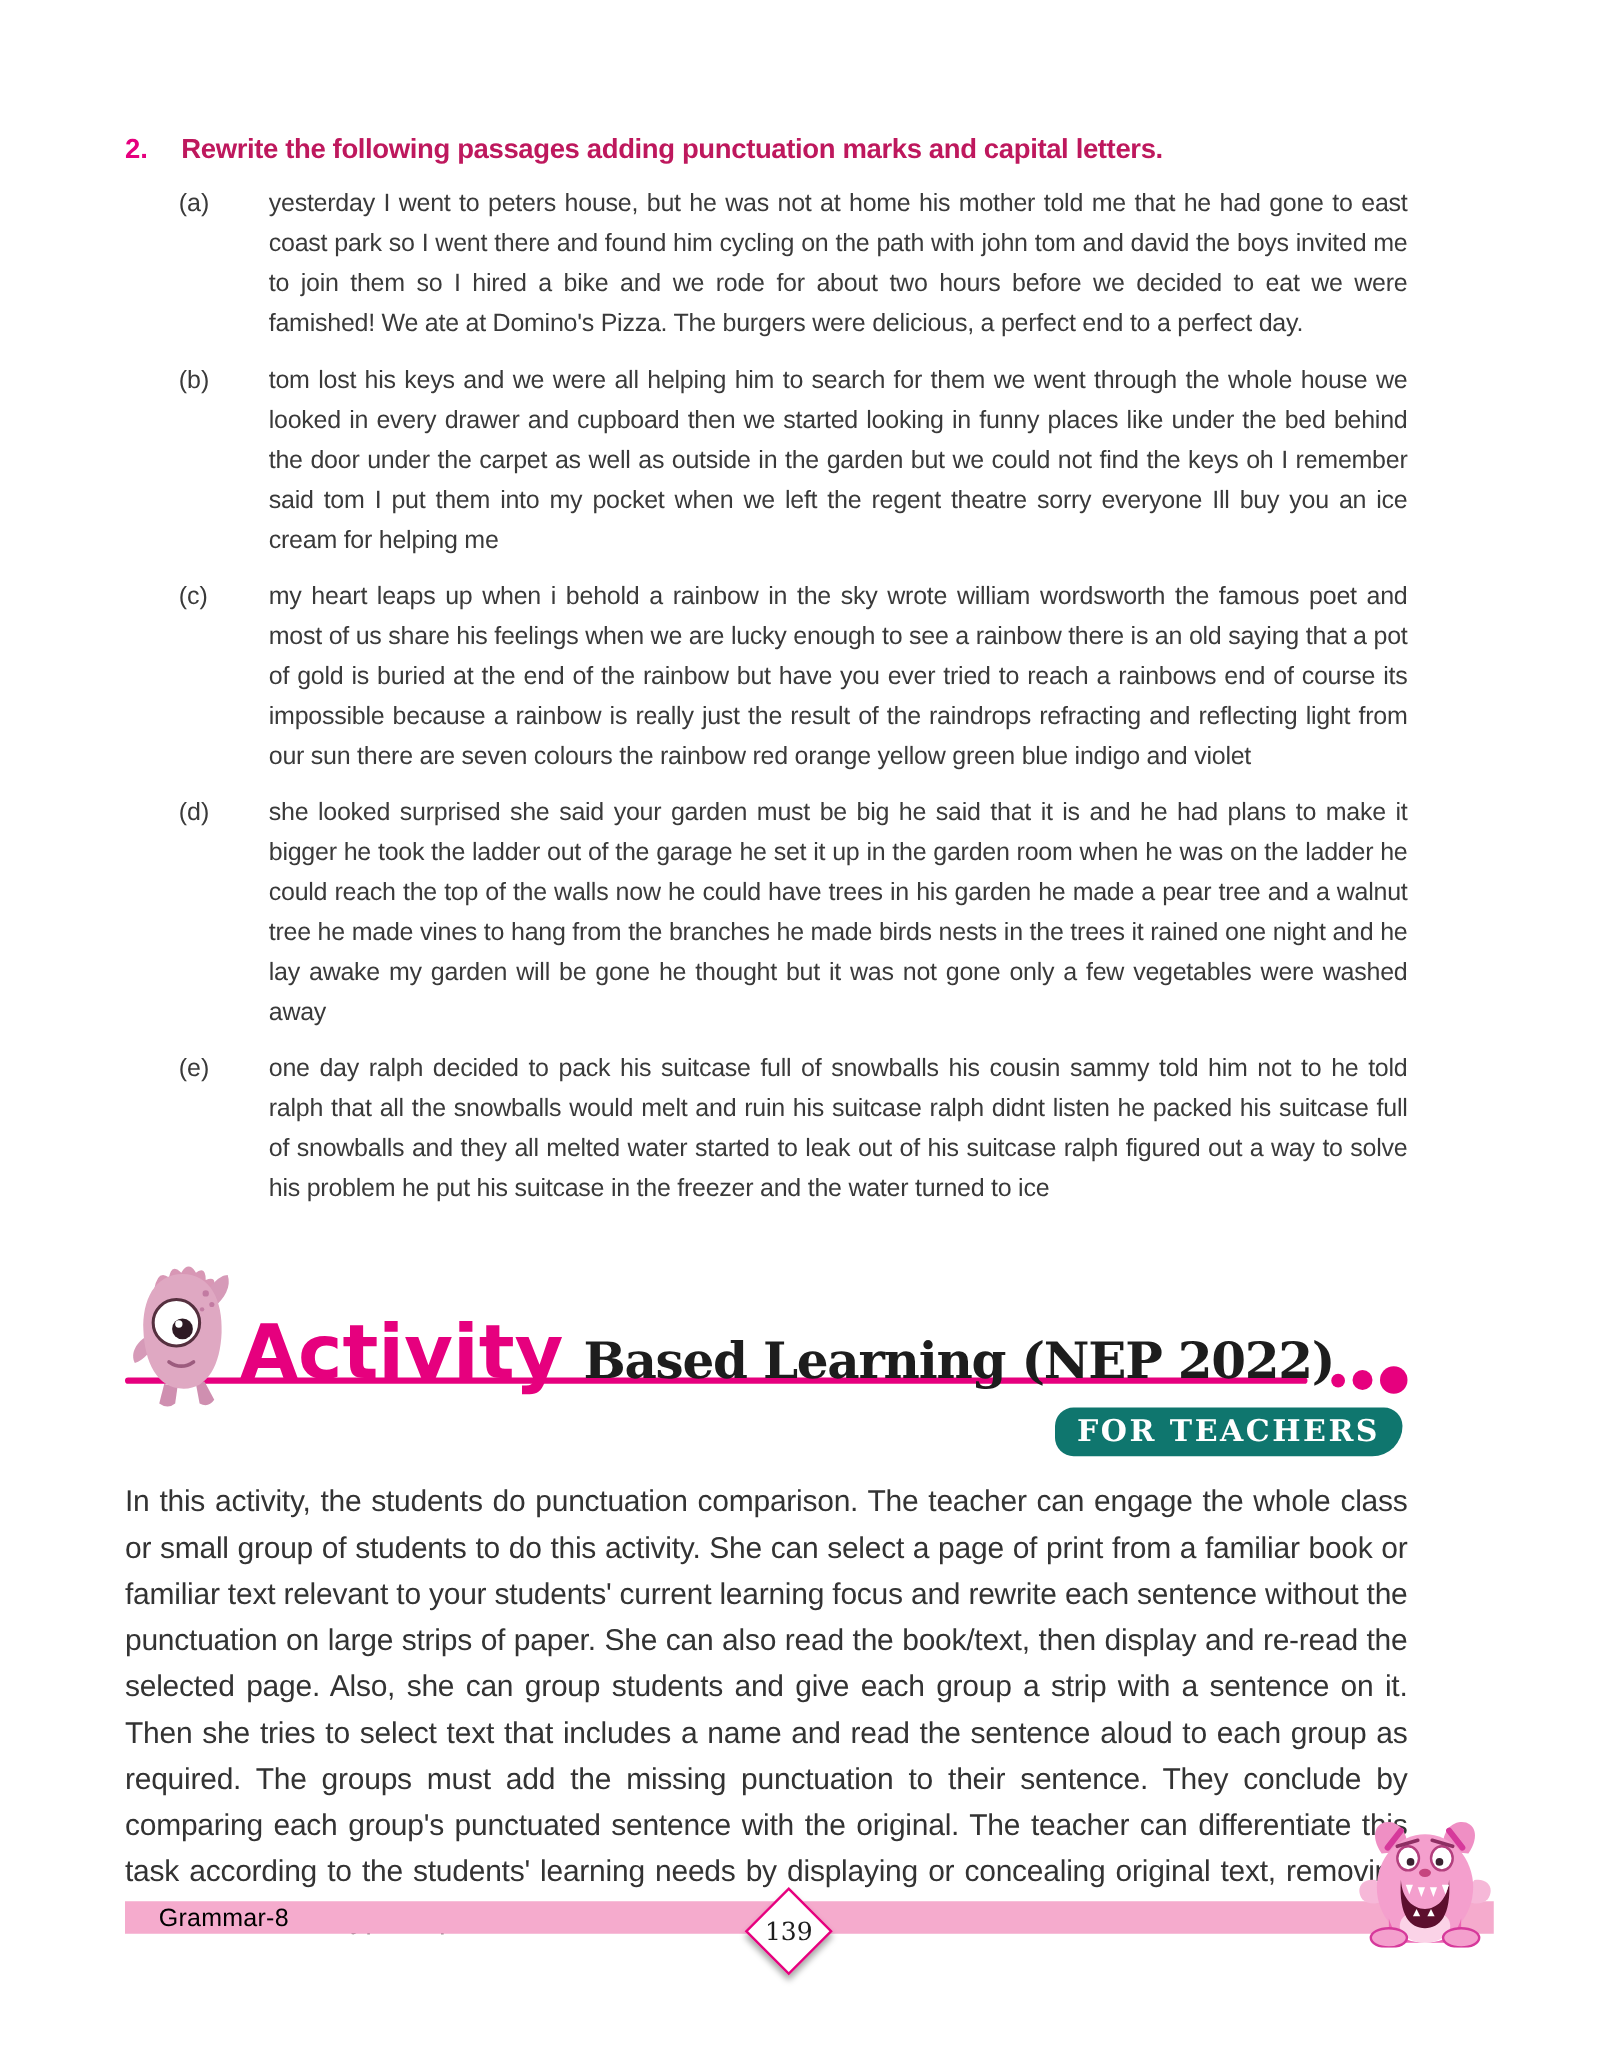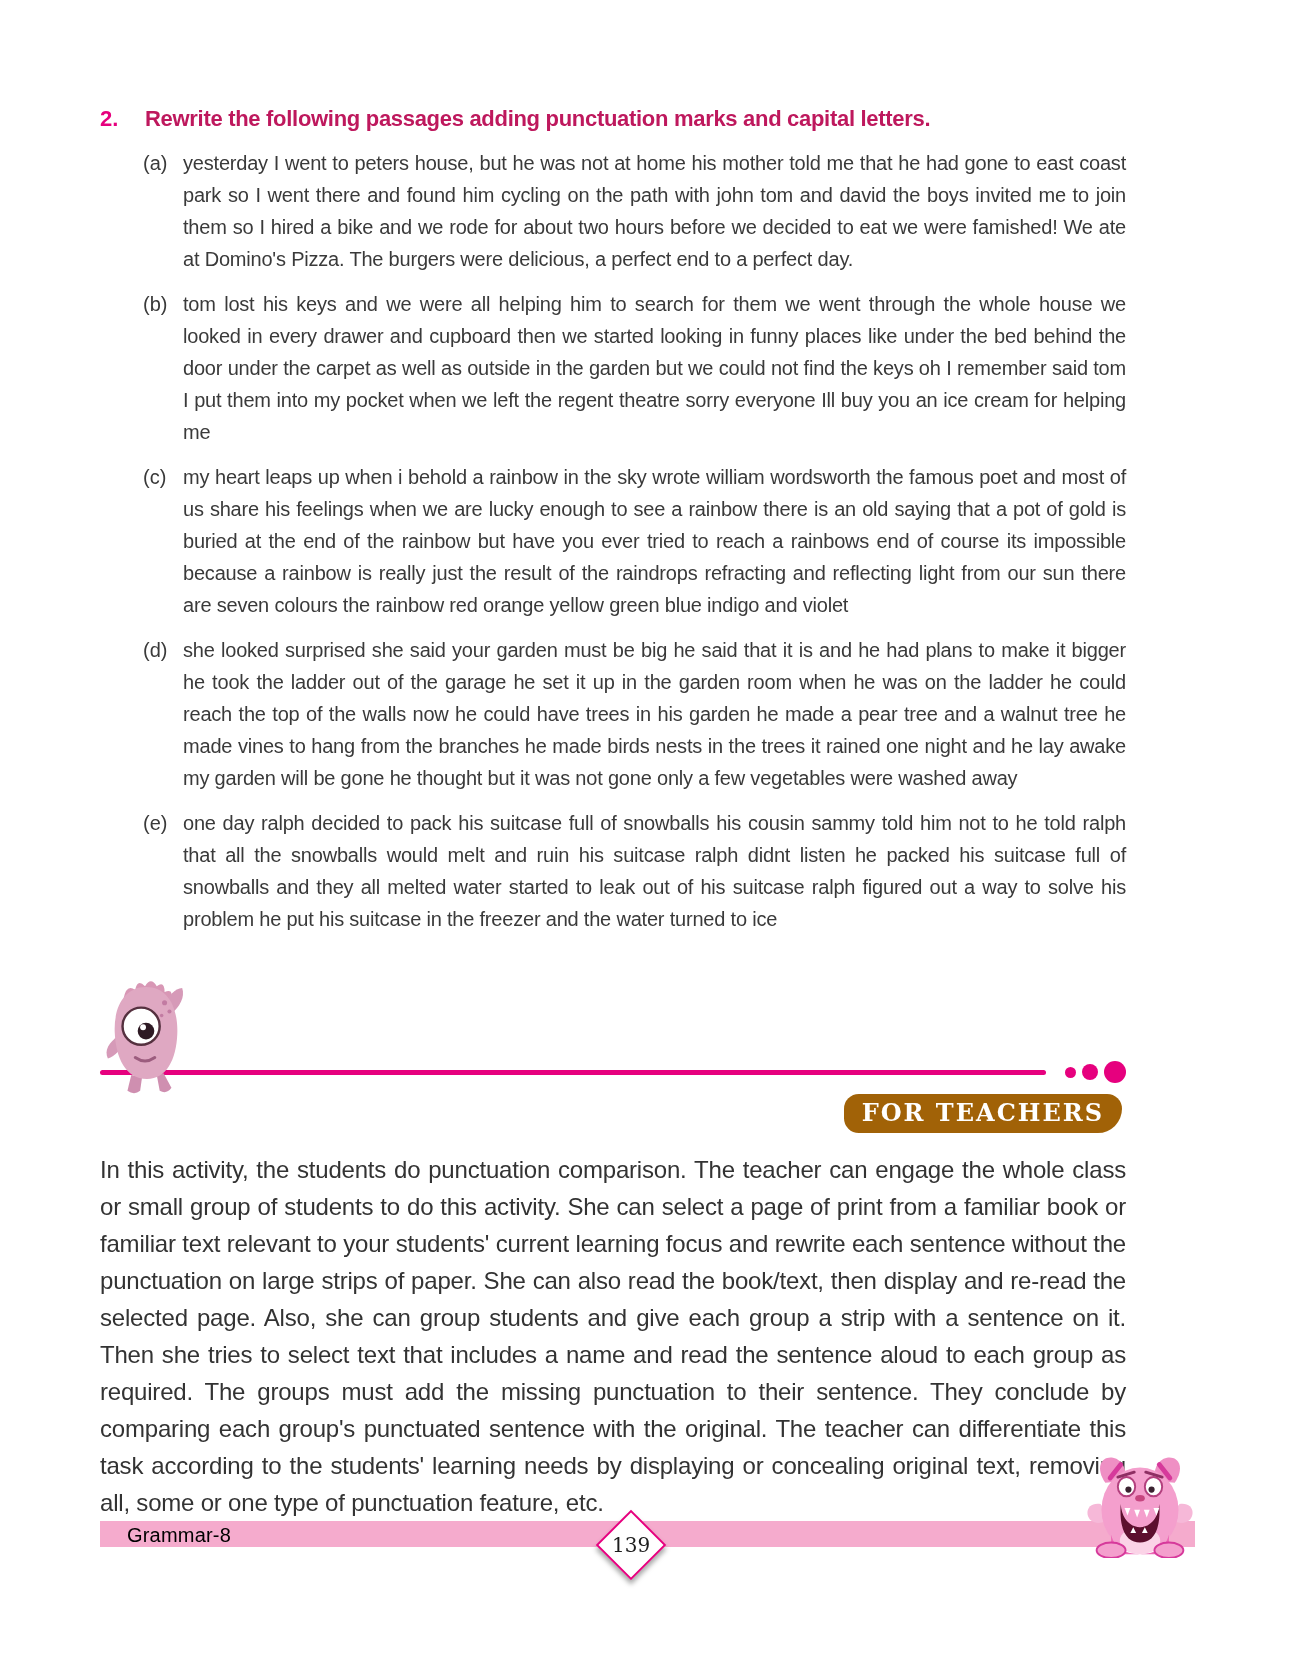--- a/index.html
+++ b/index.html
@@ -21,21 +21,21 @@
     color:#e6007e;font-weight:bold;font-size:22px;line-height:30px;
   }
   .ex-title{
     flex:1;color:#be185d;font-weight:bold;font-size:22px;line-height:30px;
     letter-spacing:-0.3px;
   }
   .passage{display:flex;padding-left:43px;margin-top:13px;}
   .p-label{width:40px;flex:none;font-size:20px;line-height:32px;color:#3a3a3a;}
   .p-text{
     flex:1;text-align:justify;
-    font-size:20px;line-height:32px;letter-spacing:-0.2px;color:#3a3a3a;
+    font-size:20px;line-height:32px;letter-spacing:-0.2px;color:#3a3a3a;margin-left:32px;
   }
 
   
   .activity-header{position:relative;height:130px;margin-top:26px;}
   .rule{
     position:absolute;left:0;right:80px;bottom:16px;height:5px;
     background:#e6007e;border-radius:3px;
   }
   .dots{position:absolute;right:0;bottom:8px;display:flex;align-items:center;gap:6px;}
   .dot{background:#e6007e;border-radius:50%;}
@@ -50,21 +50,21 @@
   .act-word{
     font-family:"DejaVu Sans",sans-serif;
     font-size:60px;font-weight:800;color:#e6007e;letter-spacing:0px;
   }
   .act-rest{
     font-family:"DejaVu Serif",serif;
     font-size:40px;font-weight:bold;color:#1d1d1d;letter-spacing:-1px;
   }
   .badge{
     position:absolute;right:4px;bottom:-42px;
-    background:#a16207;color:#ffffff;
+    background:#0f766e;color:#ffffff;
     font-family:"DejaVu Serif",serif;font-weight:bold;
     font-size:24px;letter-spacing:2px;
     padding:4px 18px 6px;
     border-radius:16px 16px 26px 16px;
   }
 
   
   .activity-text{
     margin:60px 0 0 0;
     text-align:justify;
@@ -145,20 +145,24 @@
             <path d="M45 12 C22 12 12 34 13 58 C14 84 24 106 46 106 C66 106 76 86 77 60 C78 34 68 12 45 12 Z" fill="#dfa8c2"></path>
             <circle cx="64" cy="28" r="2.6" fill="#c27ba2"></circle>
             <circle cx="69" cy="37" r="2.1" fill="#c27ba2"></circle>
             <circle cx="61" cy="41" r="1.8" fill="#c27ba2"></circle>
             <circle cx="40" cy="52" r="19" fill="#ffffff" stroke="#55303f" stroke-width="2.5"></circle>
             <circle cx="45" cy="57" r="8.5" fill="#2e1a24"></circle>
             <circle cx="42" cy="53" r="3" fill="#ffffff"></circle>
             <path d="M34 84 Q44 91 54 84" stroke="#9c5c7e" stroke-width="3" fill="none" stroke-linecap="round"></path>
           </svg>
         </span>
+        <div class="title-row">
+          <span class="act-word">Activity</span>
+          <span class="act-rest">Based Learning (NEP 2022)</span>
+        </div>
         <div class="badge">FOR TEACHERS</div>
       </div>
 
       <p class="activity-text">In this activity, the students do punctuation comparison. The teacher can engage the whole class or small group of students to do this activity. She can select a page of print from a familiar book or familiar text relevant to your students' current learning focus and rewrite each sentence without the punctuation on large strips of paper. She can also read the book/text, then display and re-read the selected page. Also, she can group students and give each group a strip with a sentence on it. Then she tries to select text that includes a name and read the sentence aloud to each group as required. The groups must add the missing punctuation to their sentence. They conclude by comparing each group's punctuated sentence with the original. The teacher can differentiate this task according to the students' learning needs by displaying or concealing original text, removing all, some or one type of punctuation feature, etc.</p>
     </section>
   </div>
 
   <footer>
     <div class="footer-bar"></div>
     <span class="book-label">Grammar-8</span>

